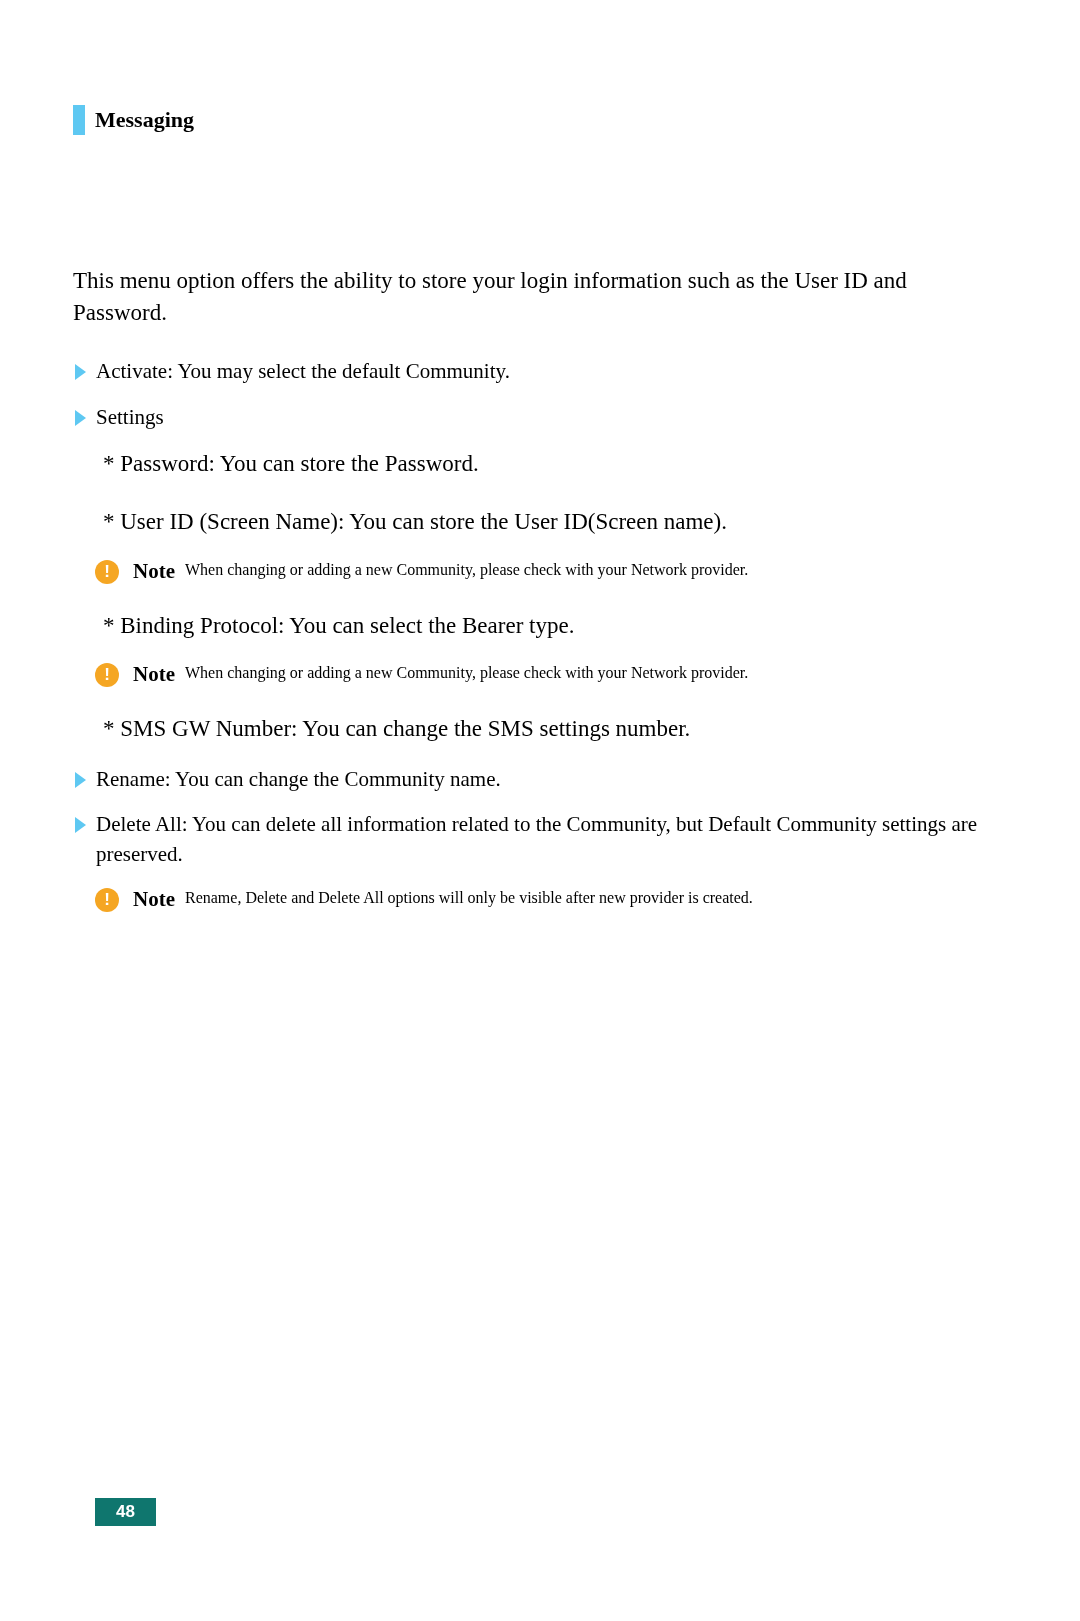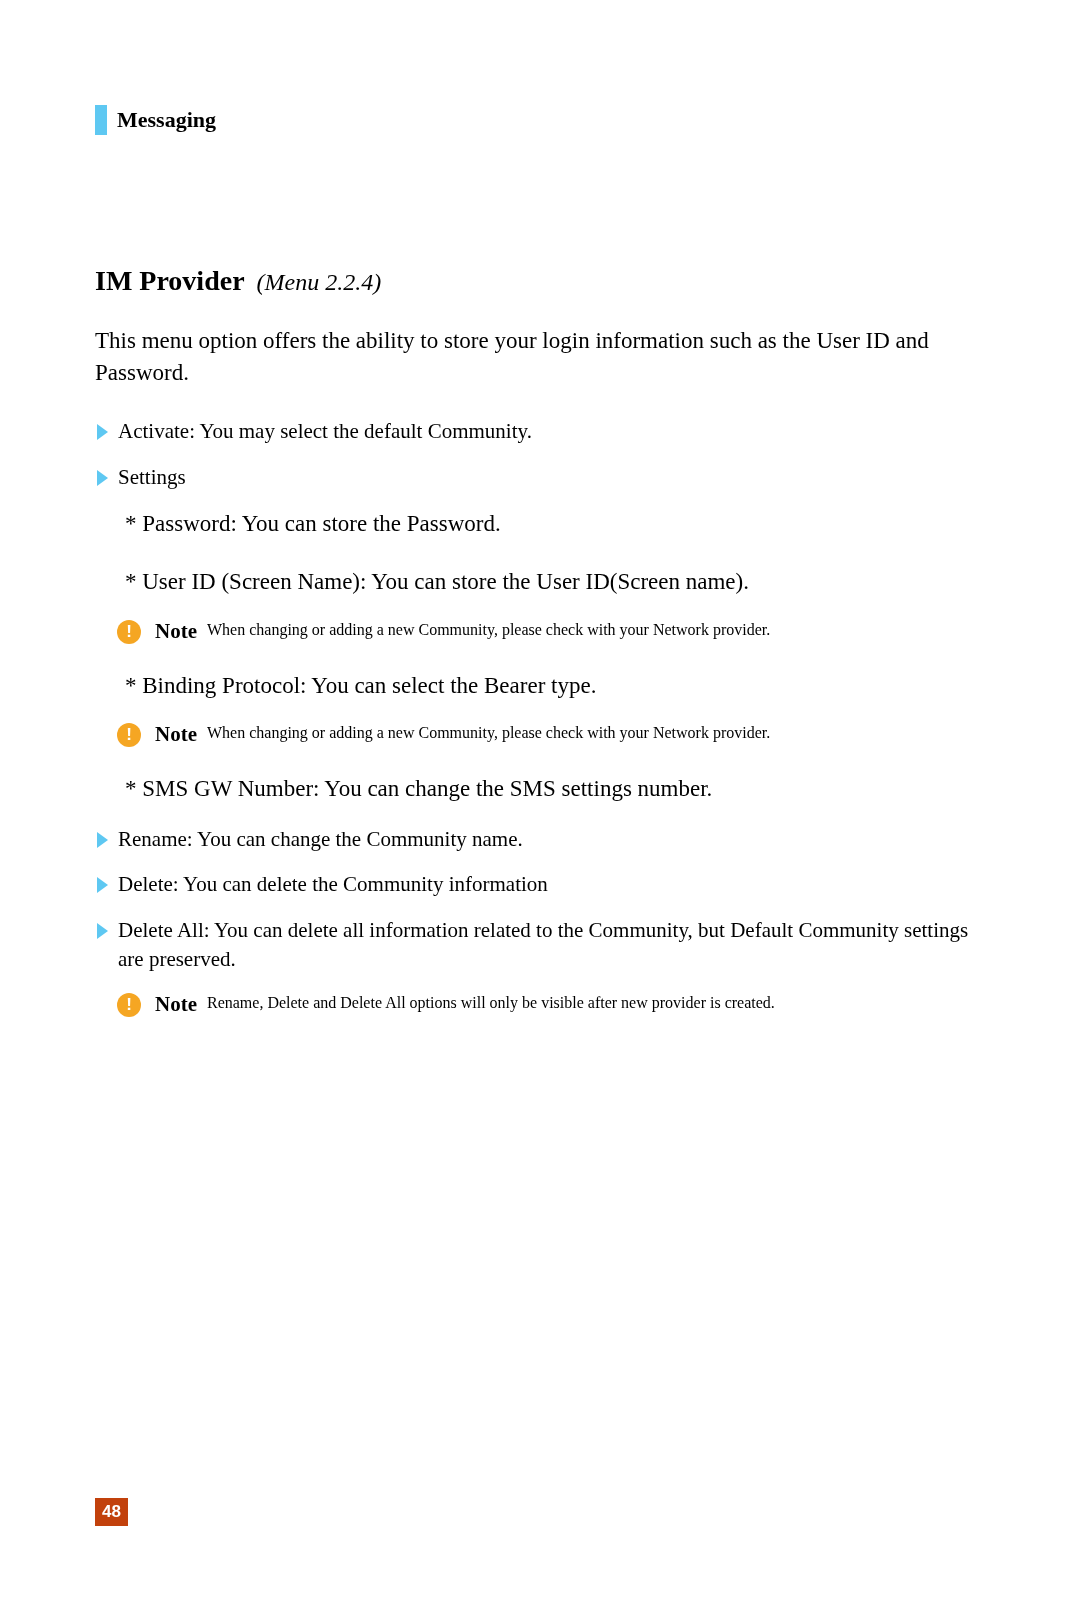--- a/index.html
+++ b/index.html
@@ -9,21 +9,21 @@
     }
     body {
       width: 1080px;
       height: 1621px;
       background: #ffffff;
       font-family: Georgia, 'Times New Roman', serif;
       color: #000000;
       position: relative;
     }
     .page-content {
-      padding: 105px 95px 0 95px;
+      padding: 105px 95px 0 73px;
     }
     .section-header {
       display: flex;
       align-items: center;
       margin-bottom: 130px;
     }
     .blue-bar {
       width: 12px;
       height: 30px;
       background: #5ec8f2;
@@ -115,45 +115,41 @@
     }
     .note-first-line {
       display: flex;
       align-items: flex-start;
       justify-content: center;
     }
     .page-number {
       position: absolute;
       bottom: 95px;
       left: 95px;
-      background: #c2410c;
+      background: #0f766e;
       color: #ffffff;
       font-size: 17px;
       font-weight: bold;
-      padding: 4px 7px;
+      padding: 4px 21px;
       font-family: Arial, sans-serif;
     }
     .group-spacing {
       margin-top: 26px;
     }
   </style>
 </head>
 <body>
 
 <div class="page-content">
 
   <div class="section-header">
     <div class="blue-bar"></div>
     <span class="section-title">Messaging</span>
   </div>
 
-  <div class="heading-row">
-    <span class="heading-main">IM Provider</span>
-    <span class="heading-menu">(Menu 2.2.4)</span>
-  </div>
 
   <p class="intro-text">This menu option offers the ability to store your login information such as the User ID and Password.</p>
 
   <div class="bullet-item">
     <span class="bullet-arrow"></span>
     <span class="bullet-text">Activate: You may select the default Community.</span>
   </div>
 
   <div class="bullet-item">
     <span class="bullet-arrow"></span>
@@ -186,24 +182,20 @@
     </div>
   </div>
 
   <div class="sub-item group-spacing">* SMS GW Number: You can change the SMS settings number.</div>
 
   <div class="bullet-item">
     <span class="bullet-arrow"></span>
     <span class="bullet-text">Rename: You can change the Community name.</span>
   </div>
 
-  <div class="bullet-item">
-    <span class="bullet-arrow"></span>
-    <span class="bullet-text">Delete: You can delete the Community information</span>
-  </div>
 
   <div class="bullet-item">
     <span class="bullet-arrow"></span>
     <span class="bullet-text">Delete All: You can delete all information related to the Community, but Default Community settings are preserved.</span>
   </div>
 
   <div class="note-block" style="margin-top:18px;">
     <div class="note-icon">!</div>
     <div class="note-content-wrap">
       <div class="note-first-line">

